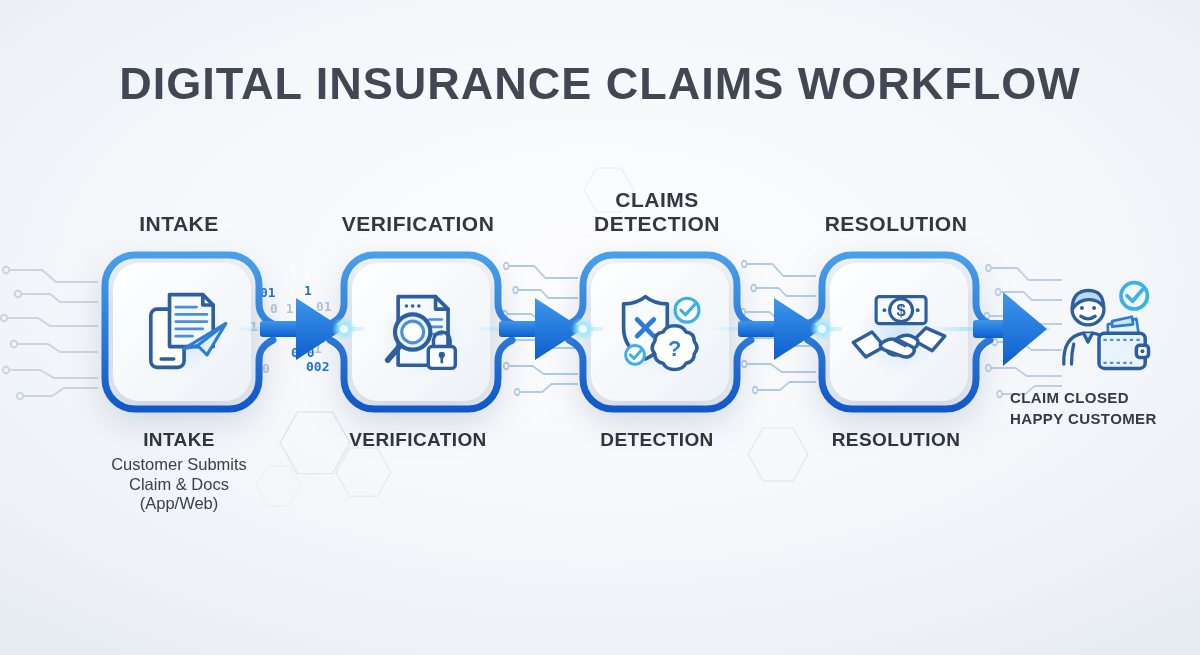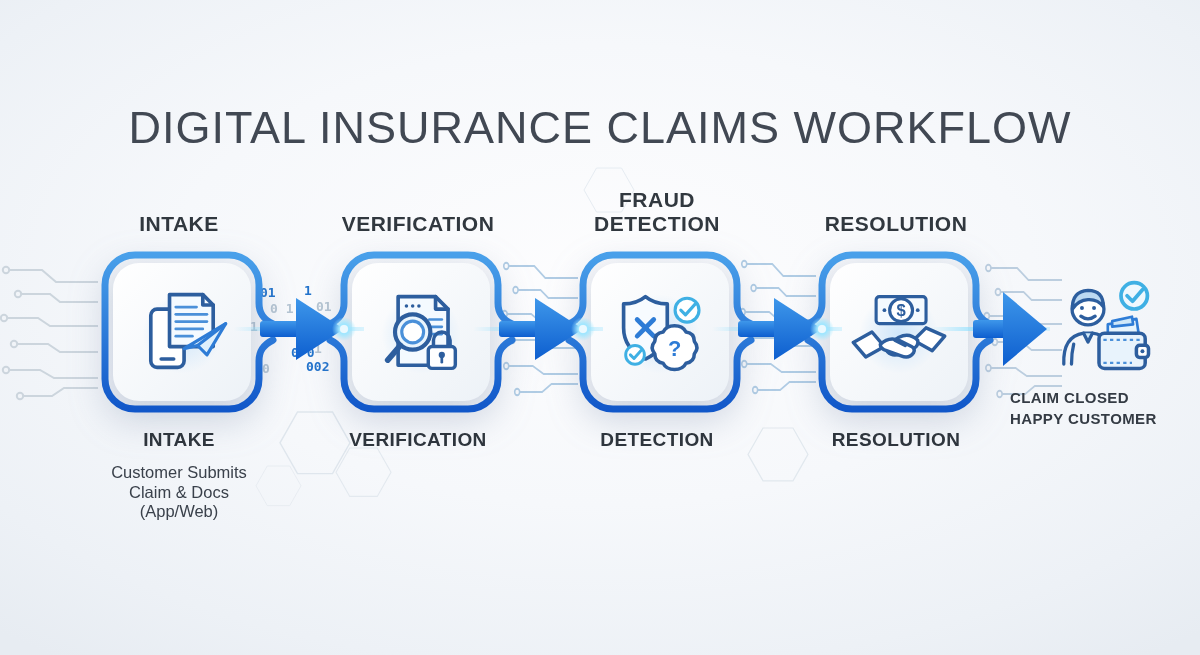--- a/index.html
+++ b/index.html
@@ -5,36 +5,36 @@
   * { margin:0; padding:0; box-sizing:border-box; }
   html,body { width:1200px; height:655px; }
   body { font-family:"Liberation Sans","DejaVu Sans",sans-serif; overflow:hidden; }
   .canvas {
     position:relative; width:1200px; height:655px;
     background:
       radial-gradient(ellipse 900px 480px at 50% 42%, #fdfdfe 0%, #f6f8fb 48%, #edf1f6 82%, #e7ecf2 100%);
   }
   .main-title {
     position:absolute; top:58px; left:0; width:1200px;
-    text-align:center; font-size:45px; font-weight:400; letter-spacing:1px;
-    color:#414853; font-stretch:condensed;margin-top:44px;
+    text-align:center; font-size:45px; font-weight:700; letter-spacing:1px;
+    color:#414853; font-stretch:condensed;
   }
   .stage-top-label {
     position:absolute; top:180px; height:56px; width:230px;
     display:flex; align-items:flex-end; justify-content:center;
     font-size:21px; font-weight:700; color:#31383f; letter-spacing:.5px;
     text-align:center; white-space:pre-line; line-height:24px;
   }
   .box-svg { position:absolute; width:170px; height:170px; overflow:visible;
     filter:drop-shadow(0 12px 16px rgba(96,120,155,.28)); }
   .icon-svg { position:absolute; width:104px; height:104px; overflow:visible; }
   .arrow-svg { position:absolute; overflow:visible; }
   .stage-bottom { position:absolute; top:429px; width:230px; text-align:center; }
   .stage-bottom .card-title { font-size:19px; font-weight:700; color:#2e353d; letter-spacing:.4px; }
-  .stage-bottom .card-desc { margin-top:12px; font-size:16.5px; line-height:19.5px;
+  .stage-bottom .card-desc { margin-top:4px; font-size:16.5px; line-height:19.5px;
     color:#3a414b; white-space:pre-line; }
   .outcome-label {
     position:absolute; top:387px; left:1010px; width:178px; text-align:left;
     font-size:15px; font-weight:600; color:#343b44; letter-spacing:.4px;
     white-space:pre-line; line-height:21px;
   }
   .binary-field { position:absolute; left:250px; top:283px; width:100px; height:105px;
     font-family:"DejaVu Sans Mono",monospace; font-weight:700; font-size:13px; }
   .binary-field span { position:absolute; color:#2273cc; }
   .binary-field span.dim { color:#92a9bd; opacity:.65; }
@@ -133,21 +133,21 @@
       <use href="#hex" transform="scale(0.6,0.6)"></use>
     </svg>
   <svg class="hex" style="left:584px; top:168px; width:50px; height:44px; color:#e6ecf2;">
       <use href="#hex" transform="scale(0.5,0.5)"></use>
     </svg>
 
   <div class="main-title">DIGITAL INSURANCE CLAIMS WORKFLOW</div>
 
   <div class="stage-top-label" style="left:64px;">INTAKE</div>
   <div class="stage-top-label" style="left:303px;">VERIFICATION</div>
-  <div class="stage-top-label" style="left:542px;">FRAUD
+  <div class="stage-top-label" style="left:542px;">CLAIMS
 DETECTION</div>
   <div class="stage-top-label" style="left:781px;">RESOLUTION</div>
 
   <div class="binary-field">
     <span>01</span>
     <span>1</span>
     <span class="dim">0 1</span>
     <span class="dim">01</span>
     <span class="dim">1 0</span>
     <span>(01</span>

